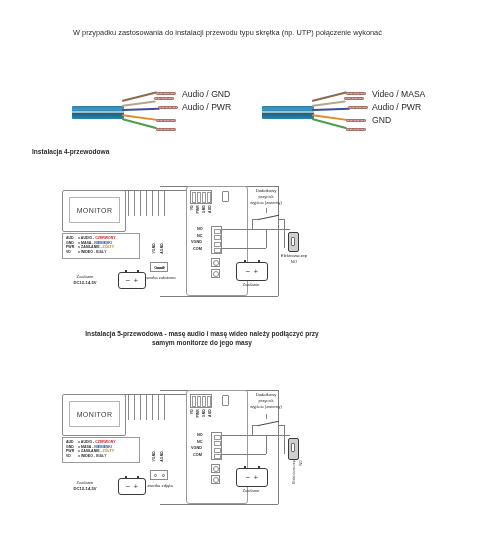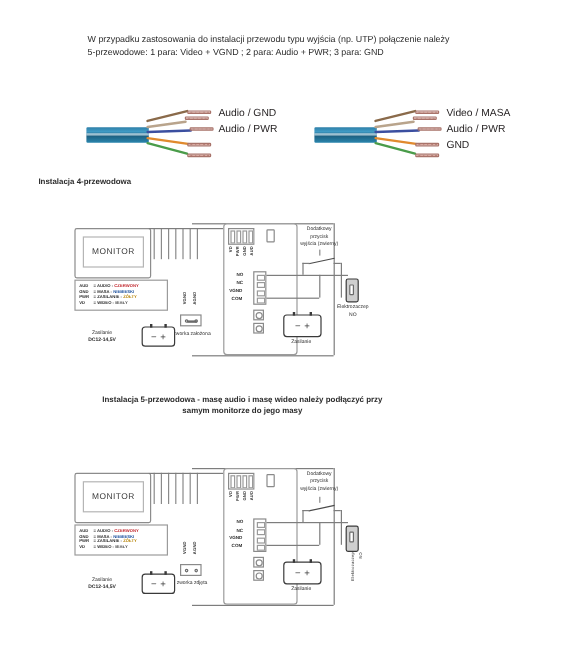--- a/index.html
+++ b/index.html
@@ -99,22 +99,21 @@
 
   
   .btn-sym{position:absolute;}
 </style>
 </head>
 <body>
 
 <div class="page">
 
   <div class="intro">
-    <div>W przypadku zastosowania do instalacji przewodu typu wyjścia (np. UTP) połączenie należy</div>
-    <div>5-przewodowe: 1 para: Video + VGND ; 2 para: Audio + PWR;  3 para: GND</div>
+    <div>W przypadku zastosowania do instalacji przewodu typu skrętka (np. UTP) połączenie wykonać</div>
   </div>
 
   <div class="cable" style="left:72px;top:88px;width:180px;height:48px;">
     <div class="jacket"></div>
 
     <div class="wire" style="left:50px;top:12px;width:36px;background:#8a6a4a;transform:rotate(-14deg);transform-origin:left center;"></div>
     <div class="tip" style="left:84px;top:4px;"></div>
 
     <div class="wire" style="left:50px;top:17px;width:34px;background:#b9a48c;transform:rotate(-8deg);transform-origin:left center;"></div>
     <div class="tip" style="left:82px;top:9px;"></div>

